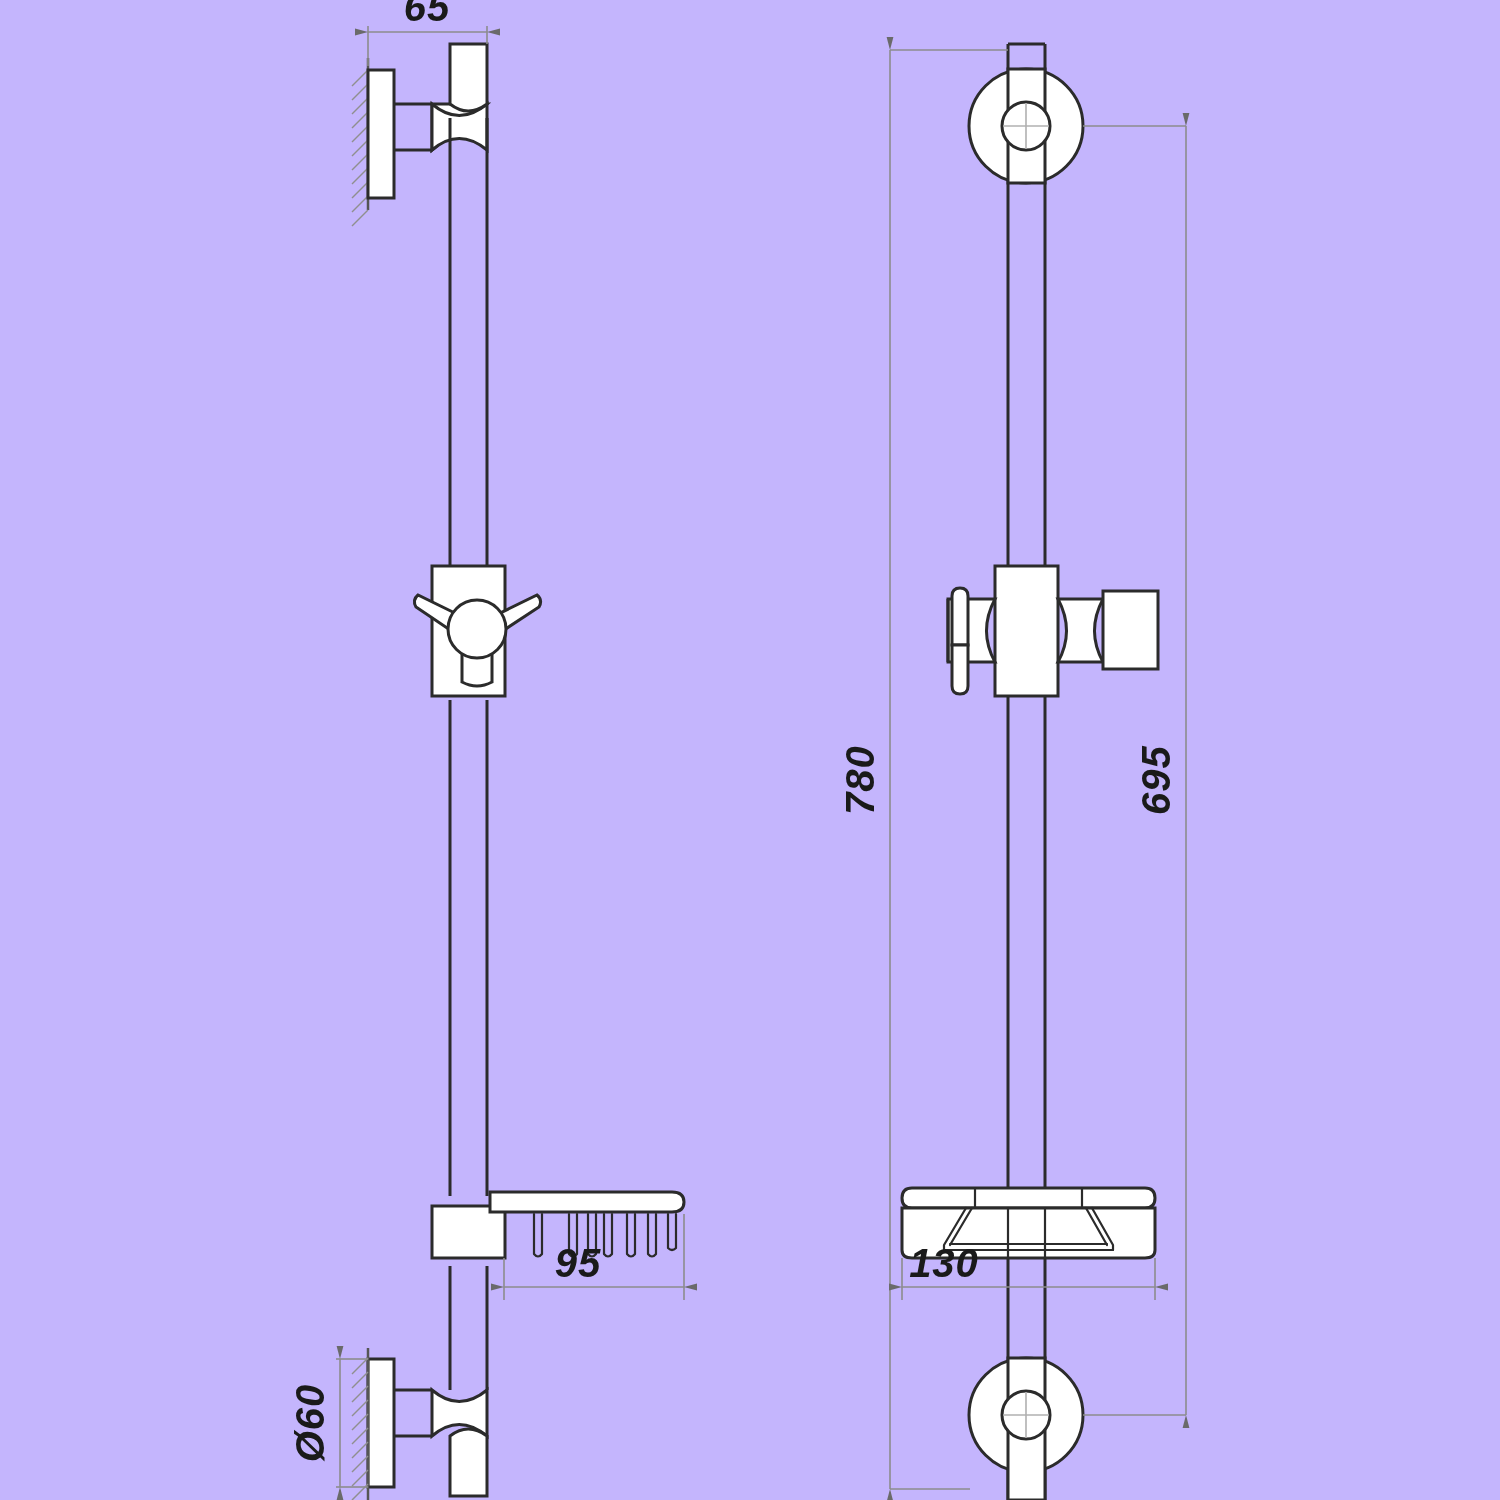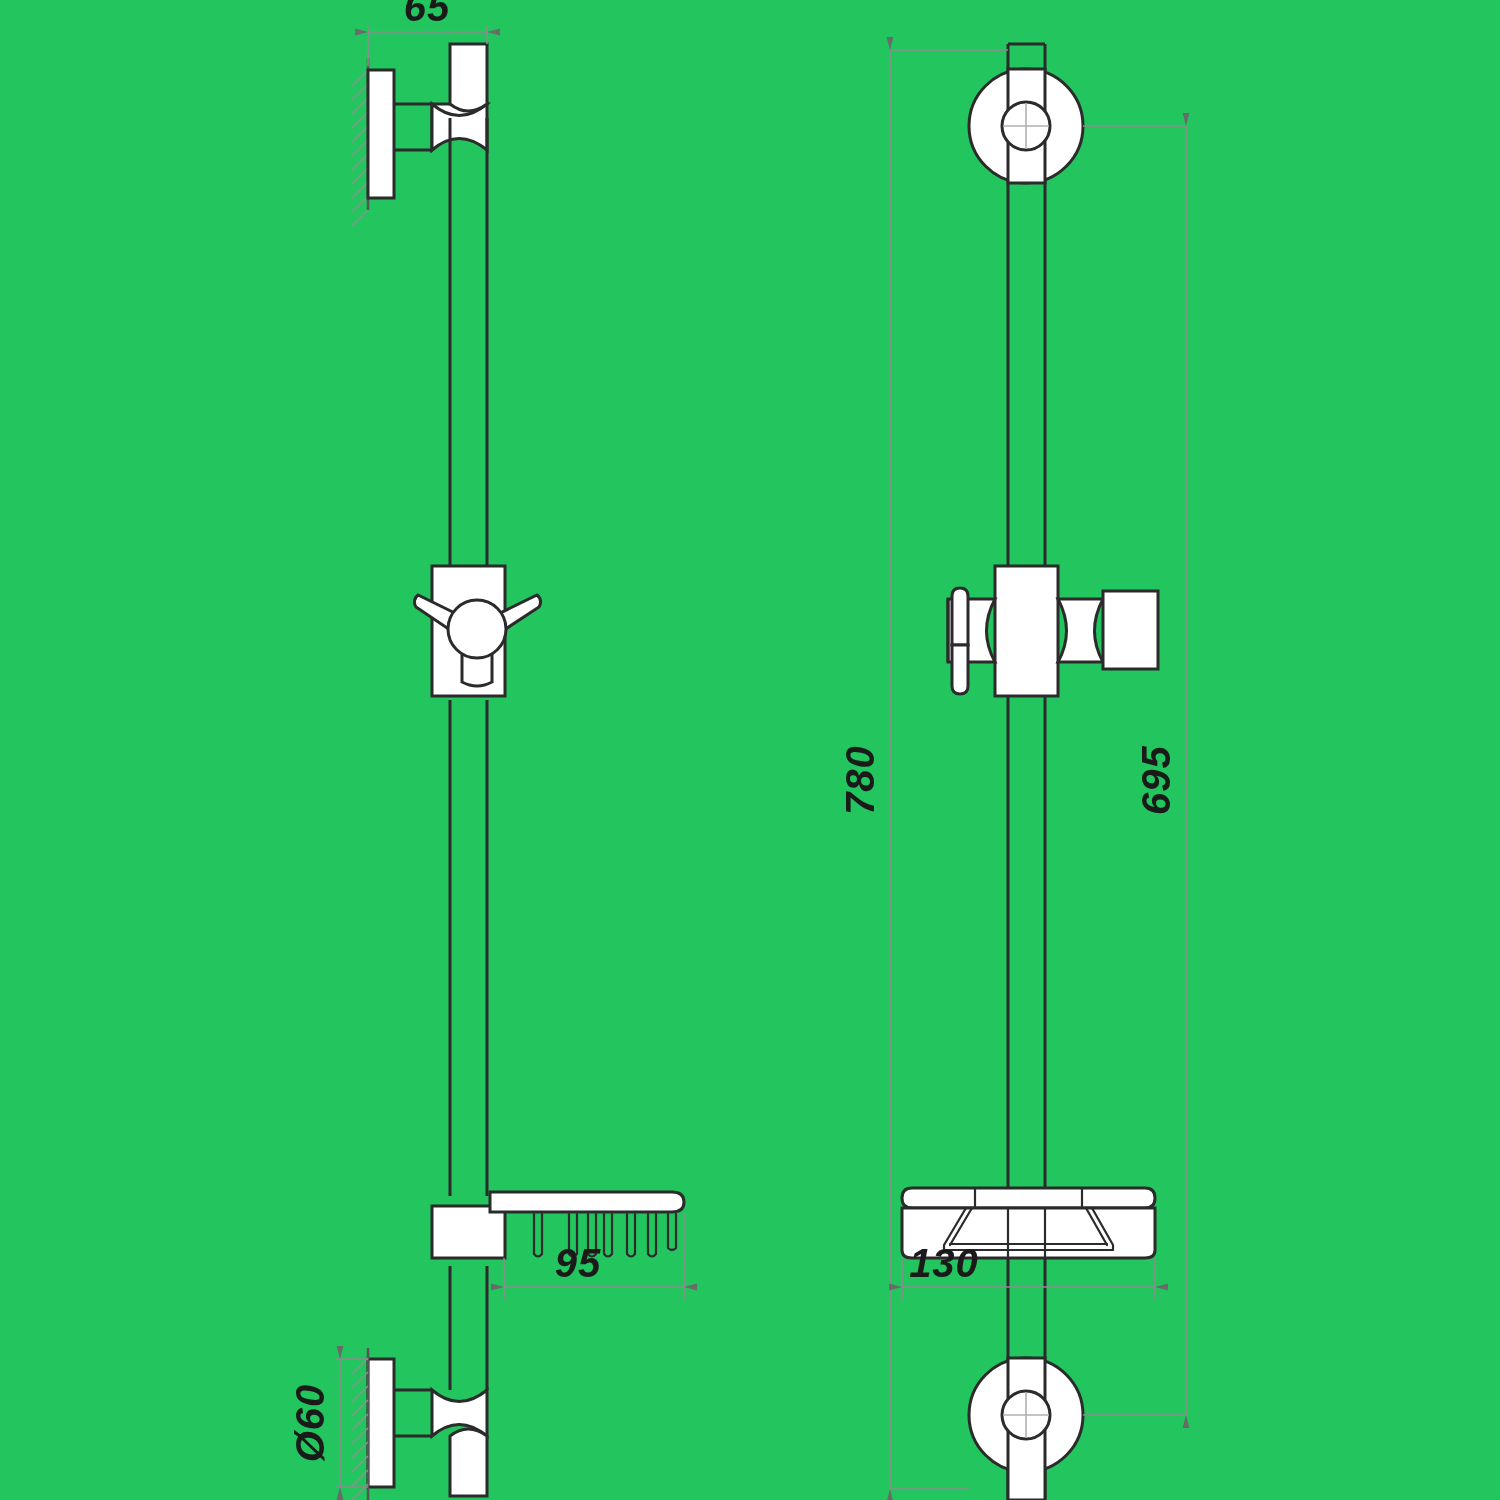--- a/index.html
+++ b/index.html
@@ -7,21 +7,21 @@
     padding: 0;
     background: #ffffff;
   }
   body {
     font-family: "Liberation Sans", sans-serif;
   }
   #drawing-root {
     position: relative;
     width: 1500px;
     height: 1500px;
-    background: #22c55e;
+    background: #c4b5fd;
     overflow: hidden;
   }
   svg.tech-drawing {
     display: block;
     width: 1500px;
     height: 1500px;
   }
   .obj {
     fill: none;
     stroke: #2b2b2b;

